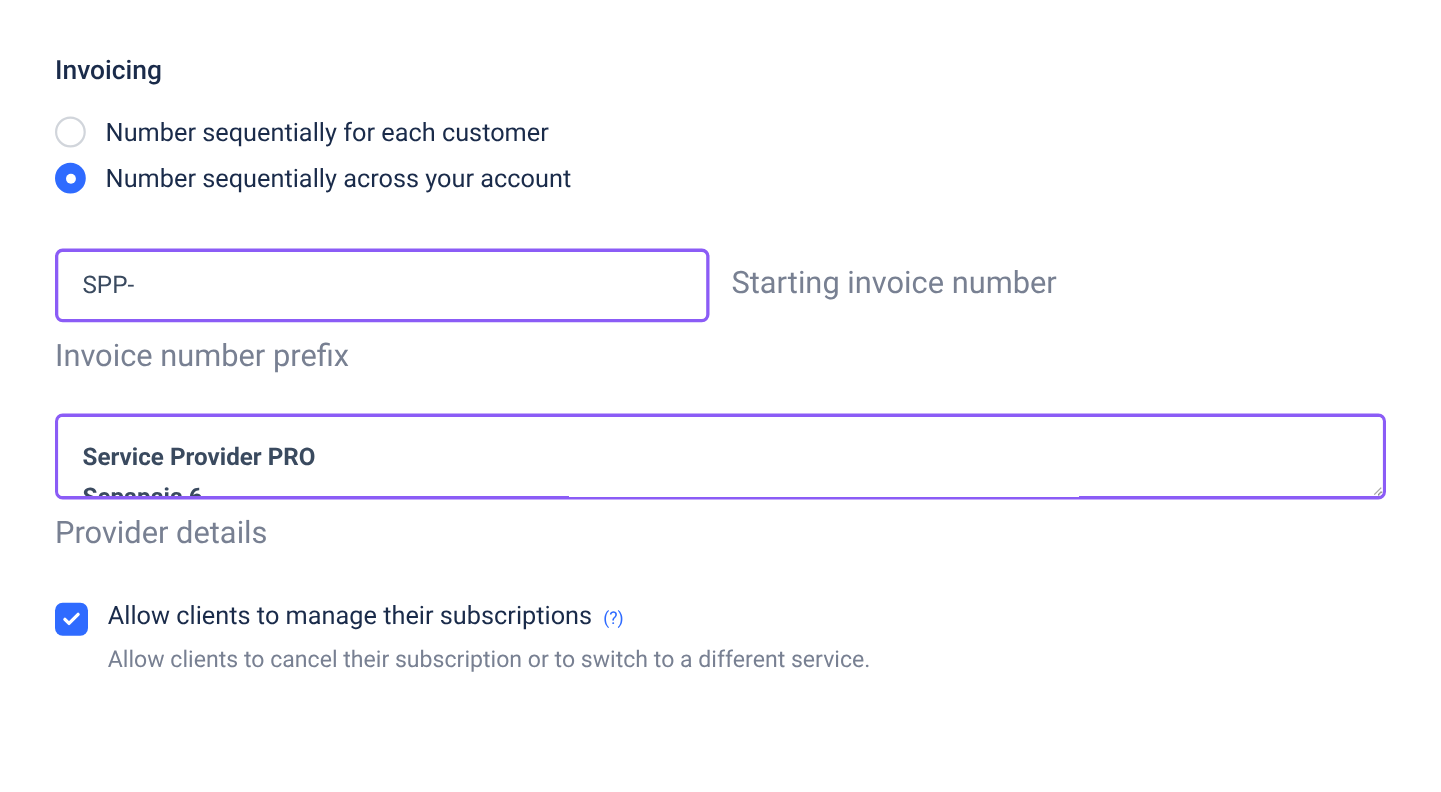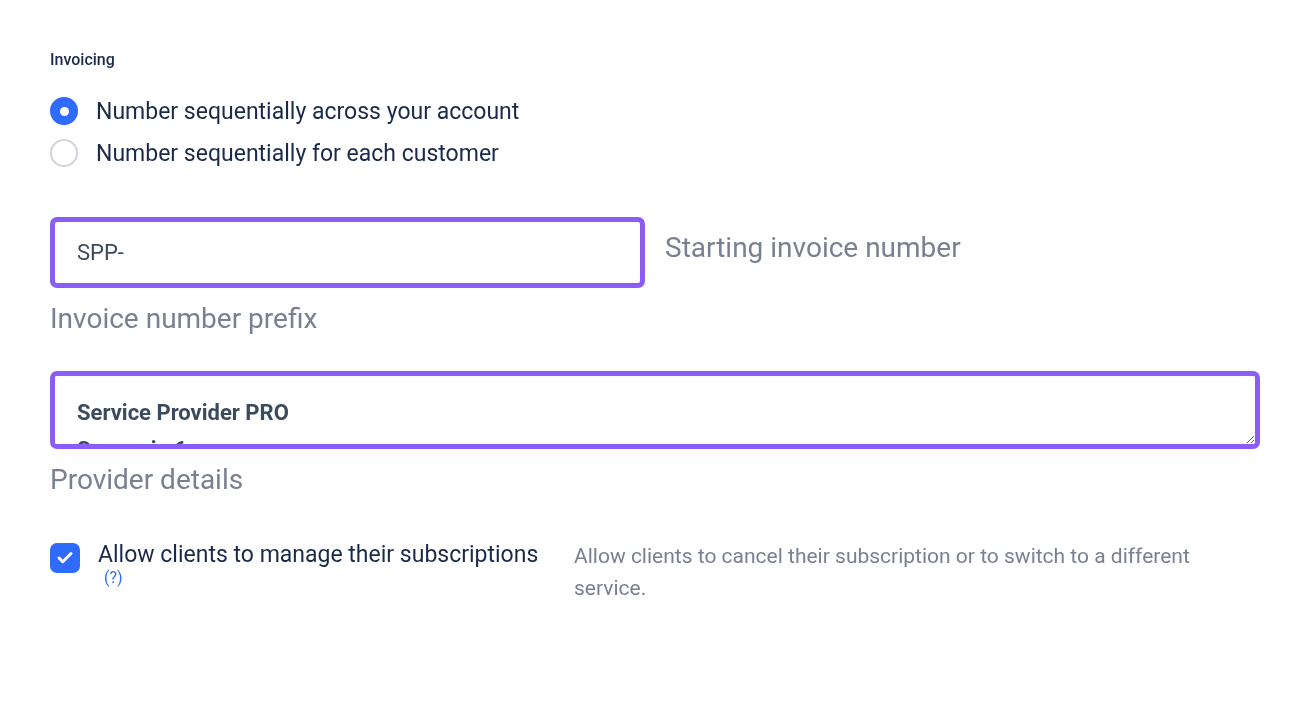--- a/index.html
+++ b/index.html
@@ -3,21 +3,21 @@
   <meta charset="utf-8">
   <style>
     * { box-sizing: border-box; margin: 0; padding: 0; }
     body {
       font-family: -apple-system, BlinkMacSystemFont, "Segoe UI", Roboto, "Helvetica Neue", Arial, sans-serif;
       background: #ffffff;
       padding: 50px;
       color: #1a2b4a;
     }
     .section-title {
-      font-size: 16px;
+      font-size: 24px;
       font-weight: 500;
       color: #1a2b4a;
       margin-bottom: 28px;
     }
     .radio-group {
       margin-bottom: 50px;
     }
     .radio-item {
       display: flex;
       align-items: center;
@@ -59,21 +59,21 @@
     }
     .form-field {
       flex: 1;
       display: flex;
       flex-direction: column;
     }
     .form-field.full {
       width: 100%;
     }
     input[type="text"], textarea {
-      border: 5px solid #8b5cf6;
+      border: 3px solid #8b5cf6;
       border-radius: 7px;
       padding: 18px 22px;
       font-size: 22px;
       font-family: inherit;
       color: #3a4a5f;
       background: #ffffff;
       width: 100%;
       outline: none;
     }
     textarea {
@@ -104,21 +104,21 @@
       cursor: pointer;
       flex-shrink: 0;
       margin-top: 2px;
     }
     .checkbox-box svg {
       width: 18px;
       height: 18px;
     }
     .checkbox-content {
       display: flex;
-      flex-direction: row;
+      flex-direction: column;
       gap: 12px;
     }
     .checkbox-label {
       font-size: 23px;
       font-weight: 400;
       color: #1a2b4a;
     }
     .help-link {
       color: #2f6bff;
       cursor: pointer;
@@ -130,28 +130,28 @@
       line-height: 1.5;
     }
   </style>
 </head>
 <body>
 
 <h2 class="section-title">Invoicing</h2>
 
 <div class="radio-group">
   <div class="radio-item">
+    <span class="radio-circle"></span>
+    <span class="radio-label">Number sequentially for each customer</span>
+  </div>
+  <div class="radio-item">
     <span class="radio-circle selected">
       <span class="radio-inner"></span>
     </span>
     <span class="radio-label">Number sequentially across your account</span>
-  </div>
-  <div class="radio-item">
-    <span class="radio-circle"></span>
-    <span class="radio-label">Number sequentially for each customer</span>
   </div>
 </div>
 
 <div class="form-row">
   <div class="form-field">
     <input type="text" value="SPP-" style="">
     <span class="field-label">Invoice number prefix</span>
   </div>
   <div class="form-field">
     <span class="field-label">Starting invoice number</span>

